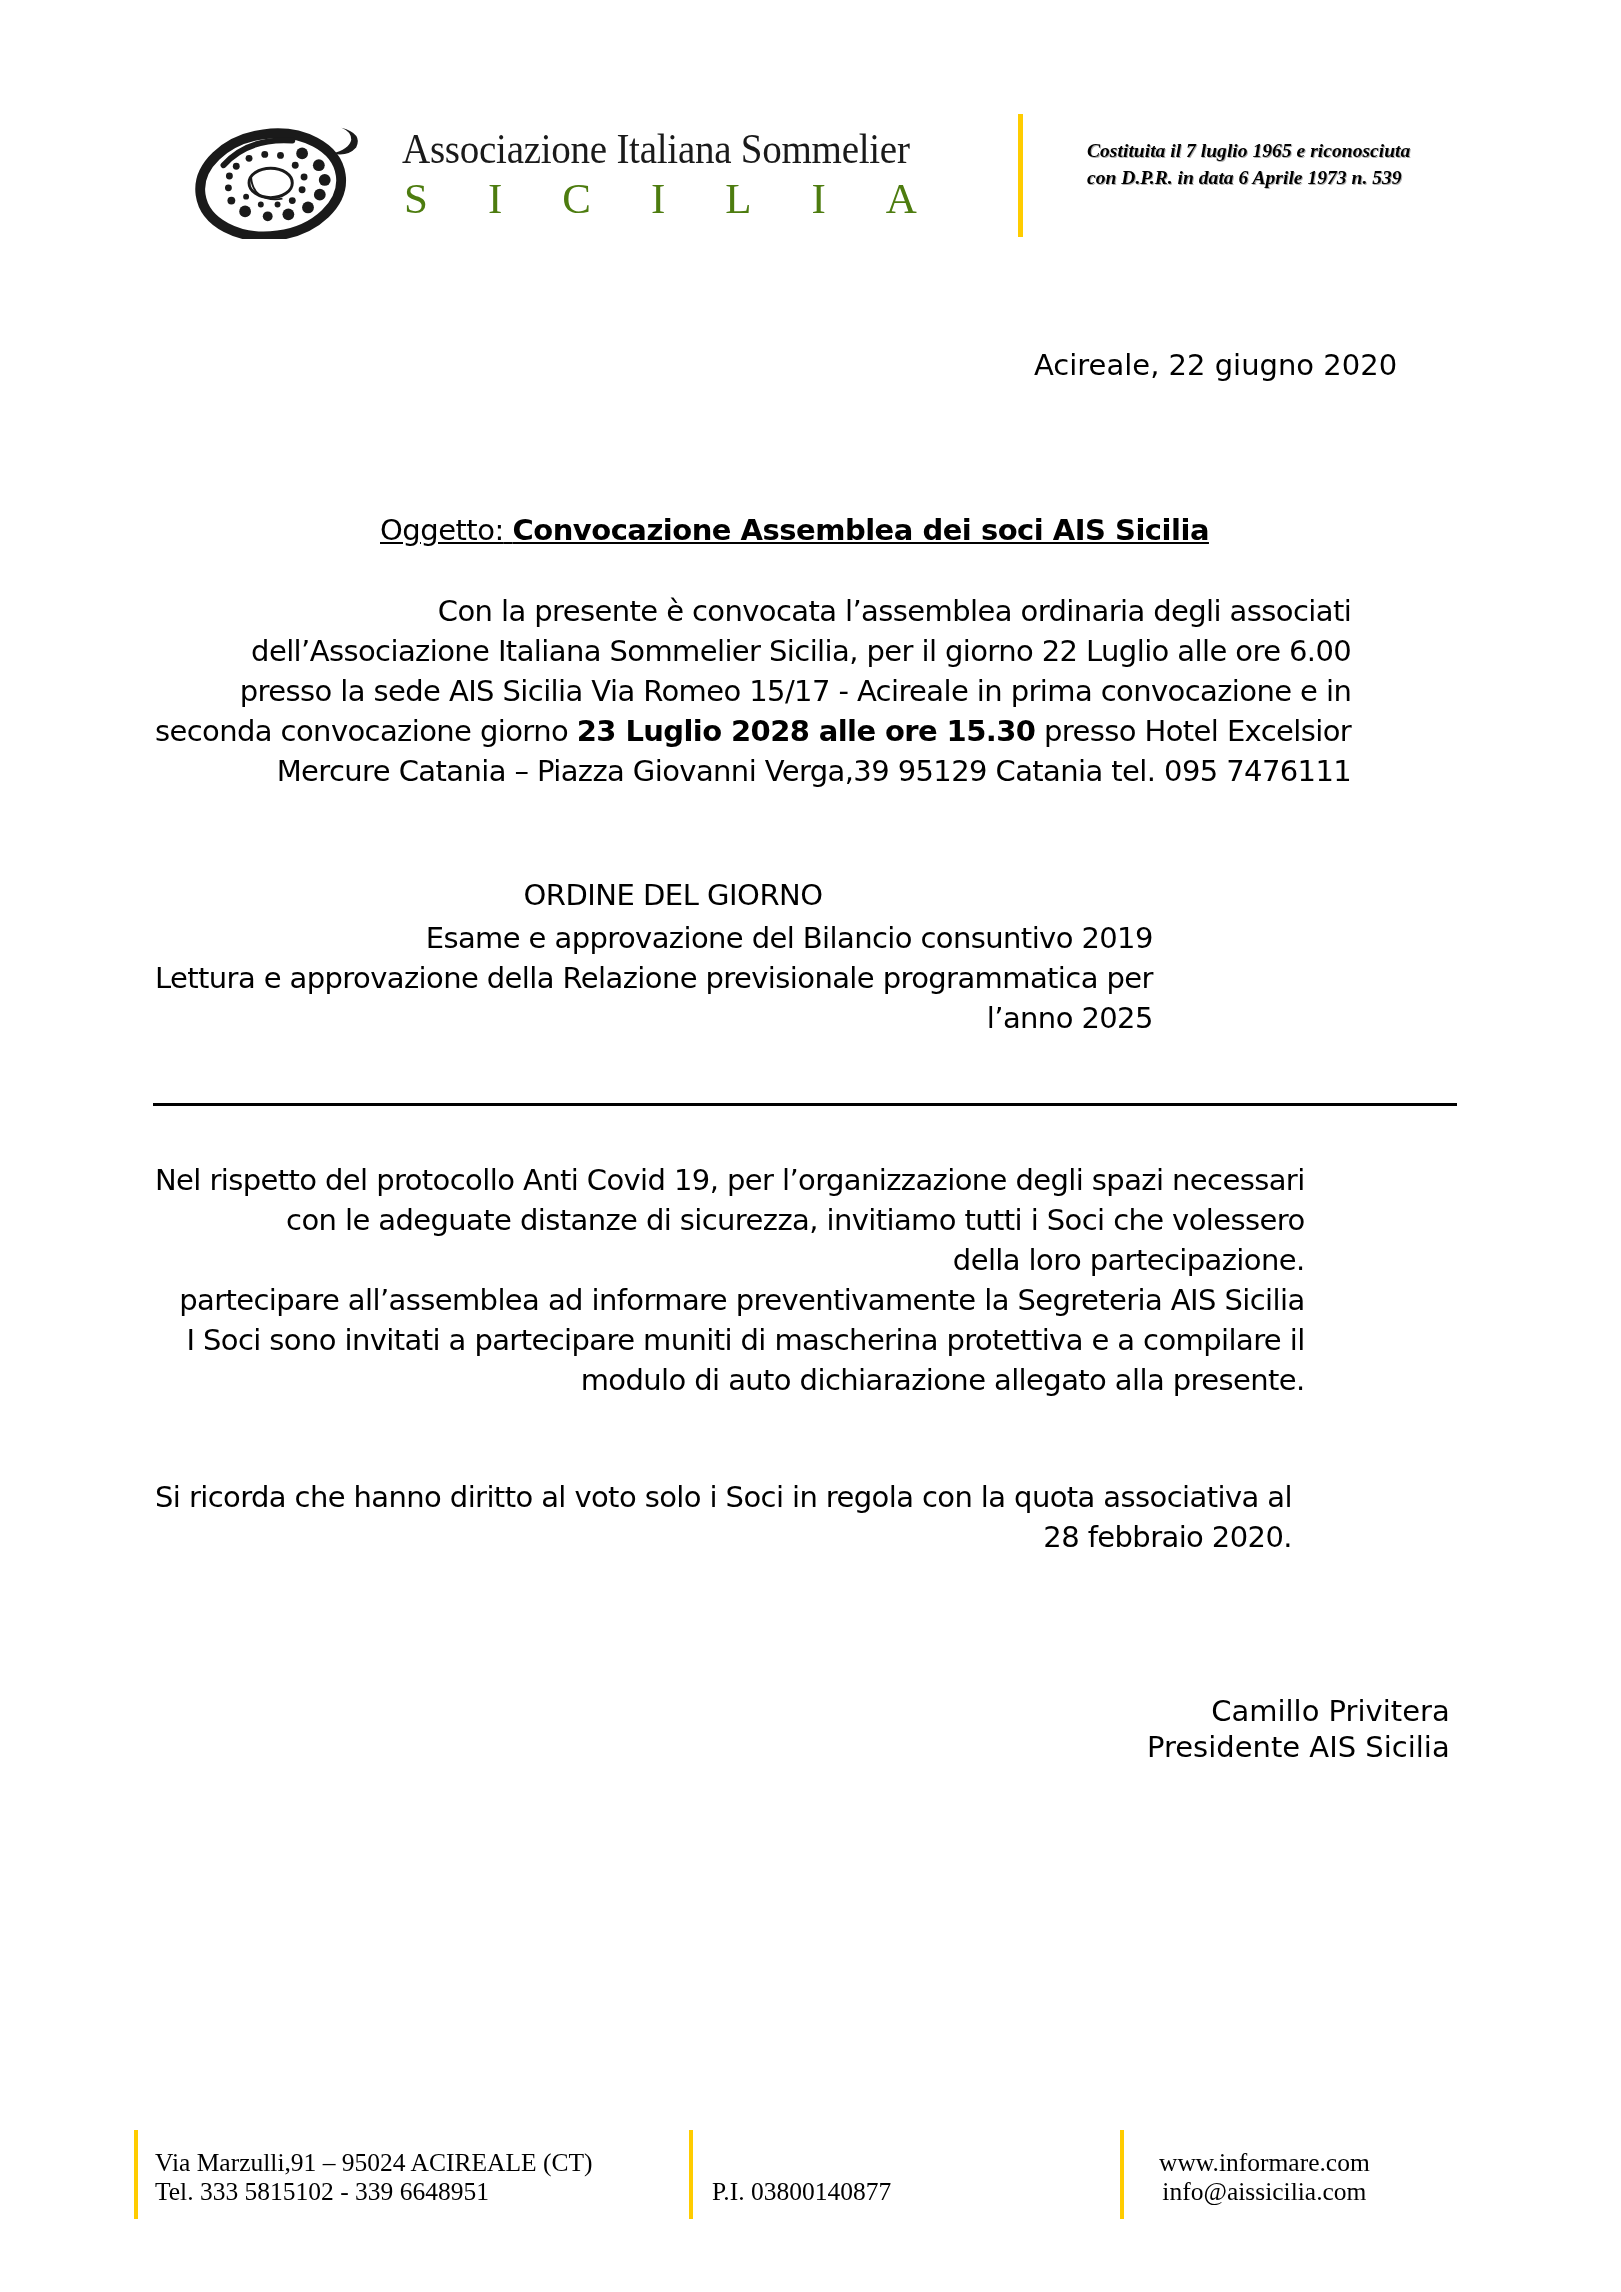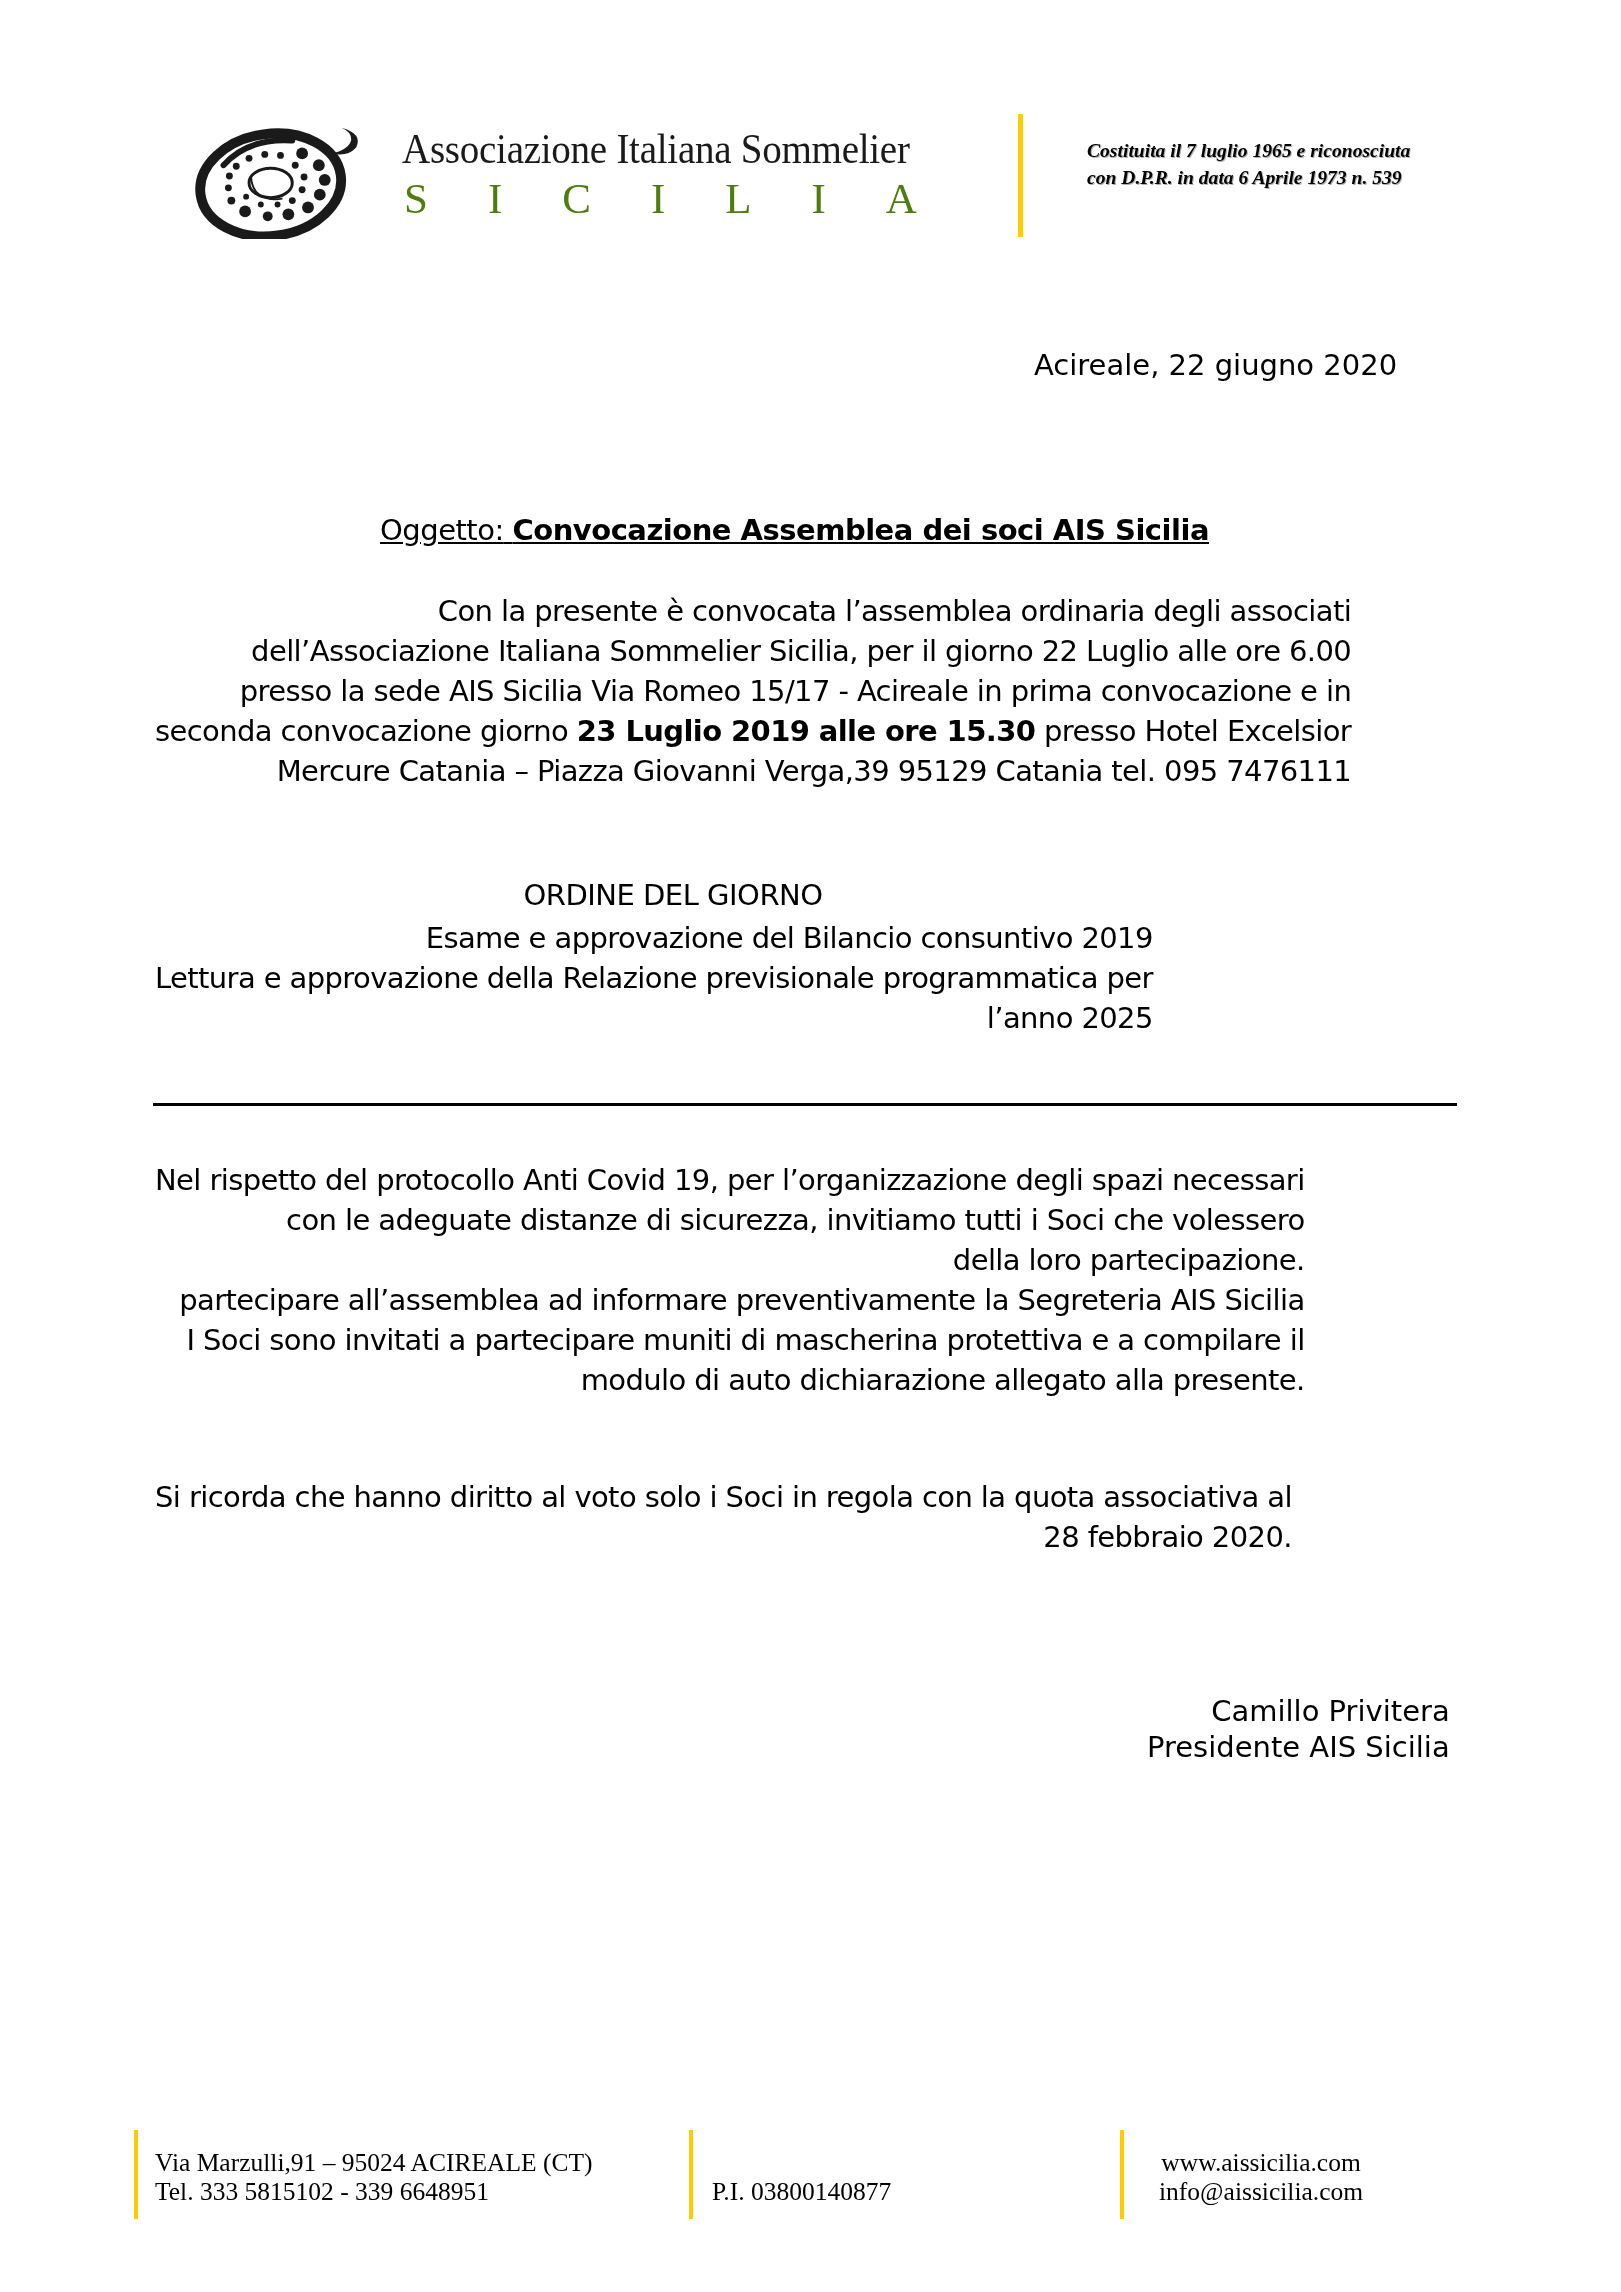--- a/index.html
+++ b/index.html
@@ -91,21 +91,21 @@
 
 <div class="abs sans" id="subject">
   <span>Oggetto:</span>
   <b>Convocazione Assemblea dei soci AIS Sicilia</b>
 </div>
 
 <div class="abs sans body-text" id="intro">
   <div>Con la presente è convocata l’assemblea ordinaria degli associati</div>
   <div>dell’Associazione Italiana Sommelier Sicilia, per il giorno 22 Luglio alle ore 6.00</div>
   <div>presso la sede AIS Sicilia Via Romeo 15/17 - Acireale in prima convocazione e in</div>
-  <div><span style="white-space:pre">seconda convocazione giorno </span><b>23 Luglio 2019 alle ore 15.30</b><span style="white-space:pre"> presso Hotel Excelsior</span></div>
+  <div><span style="white-space:pre">seconda convocazione giorno </span><b>23 Luglio 2028 alle ore 15.30</b><span style="white-space:pre"> presso Hotel Excelsior</span></div>
   <div>Mercure Catania – Piazza Giovanni Verga,39 95129 Catania tel. 095 7476111</div>
 </div>
 
 <div class="abs sans" id="agenda-title">ORDINE DEL GIORNO</div>
 <div class="abs sans body-text" id="agenda-list">
   <div>Esame e approvazione del Bilancio consuntivo 2019</div>
   <div>Lettura e approvazione della Relazione previsionale programmatica per</div>
   <div>l’anno 2025</div>
 </div>
 
@@ -133,16 +133,16 @@
 <div class="abs yellow-bar" id="footer-bar-1"></div>
 <div class="abs yellow-bar" id="footer-bar-2"></div>
 <div class="abs yellow-bar" id="footer-bar-3"></div>
 
 <div class="abs serif footer-text" id="footer-address">
   <div>Via Marzulli,91 – 95024 ACIREALE (CT)</div>
   <div>Tel. 333 5815102 - 339 6648951</div>
 </div>
 <div class="abs serif footer-text" id="footer-vat">P.I. 03800140877</div>
 <div class="abs serif footer-text" id="footer-web">
-  <div>www.aissicilia.com</div>
+  <div>www.informare.com</div>
   <div>info@aissicilia.com</div>
 </div>
 
 
 </body></html>

